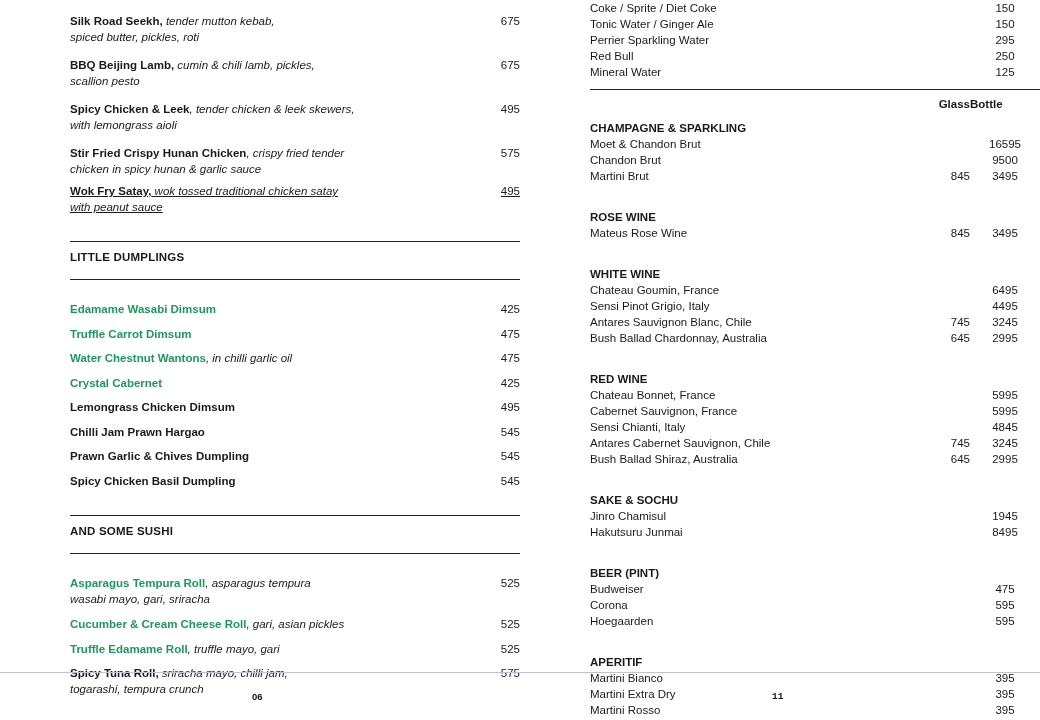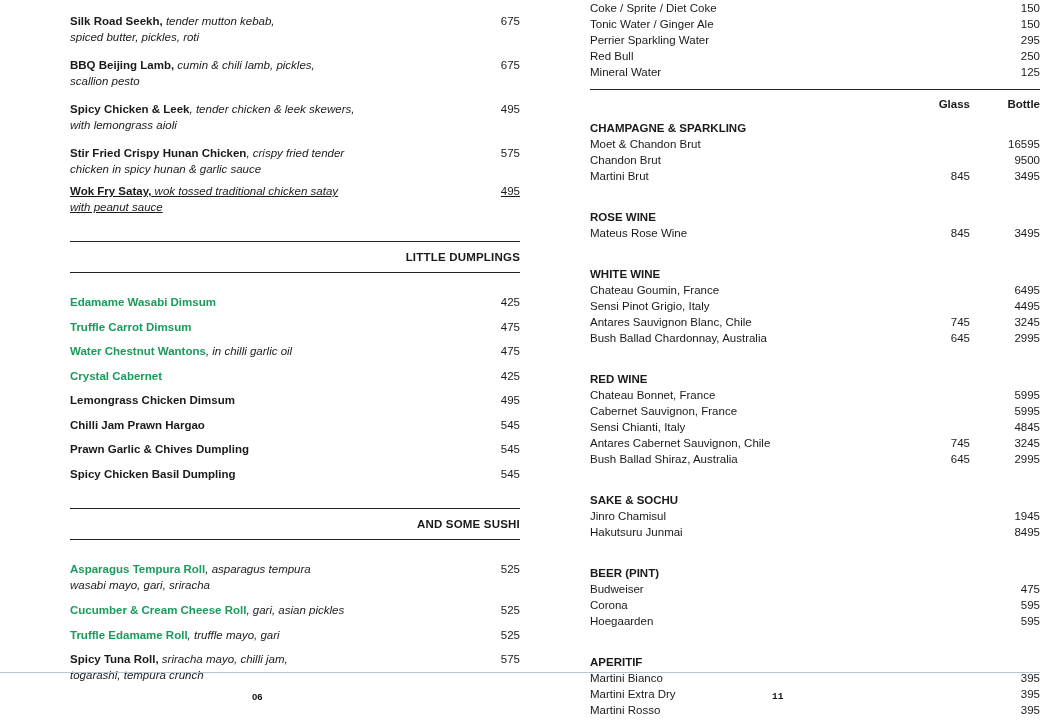--- a/index.html
+++ b/index.html
@@ -51,25 +51,25 @@
   .desc-ital { font-style: italic; }
   .green { color: #1a9b5c; font-weight: bold; }
 
   
   .food-list .item { margin-bottom: 5px; }
   .food-list .item.two-line { margin-bottom: 5px; }
   .food-list { margin-top: 14px; }
 
   
   .section-head {
-    text-align: right;
+    text-align: left;
     font-weight: bold;
     font-size: 11.5px;
     letter-spacing: .2px;
-    padding: 9px 0 9px 0;
+    padding: 9px 0 16px 0;
     border-top: 1px solid #222;
     border-bottom: 1px solid #222;
     margin: 26px 0 0 0;
   }
   .after-head { height: 22px; }
 
   .dumpling-list .item { margin-bottom: 9px; }
   .sushi-list .item { margin-bottom: 9px; }
 
   
@@ -83,38 +83,38 @@
     flex: 1 1 auto;
   }
   .drink-row .glass {
     flex: 0 0 auto;
     width: 70px;
     text-align: right;
   }
   .drink-row .bottle {
     flex: 0 0 auto;
     width: 70px;
-    text-align: right;
+    text-align: center;
   }
   .cat {
     font-weight: bold;
     font-size: 11.5px;
     line-height: 16px;
     margin-top: 25px;
   }
   .cat.first { margin-top: 0; }
   .col-head {
     display: flex;
     font-weight: bold;
     font-size: 11.5px;
     padding-top: 8px;
   }
   .col-head .dname { flex: 1 1 auto; }
   .col-head .glass { flex: 0 0 auto; width: 70px; text-align: right; }
-  .col-head .bottle { flex: 0 0 auto; width: 70px; text-align: right; }
+  .col-head .bottle { flex: 0 0 auto; width: 70px; }
   .rule {
     border-top: 1px solid #222;
     margin-top: 9px;
   }
 
   
   .footer-rule {
     position: absolute;
     left: 0;
     top: 672px;

